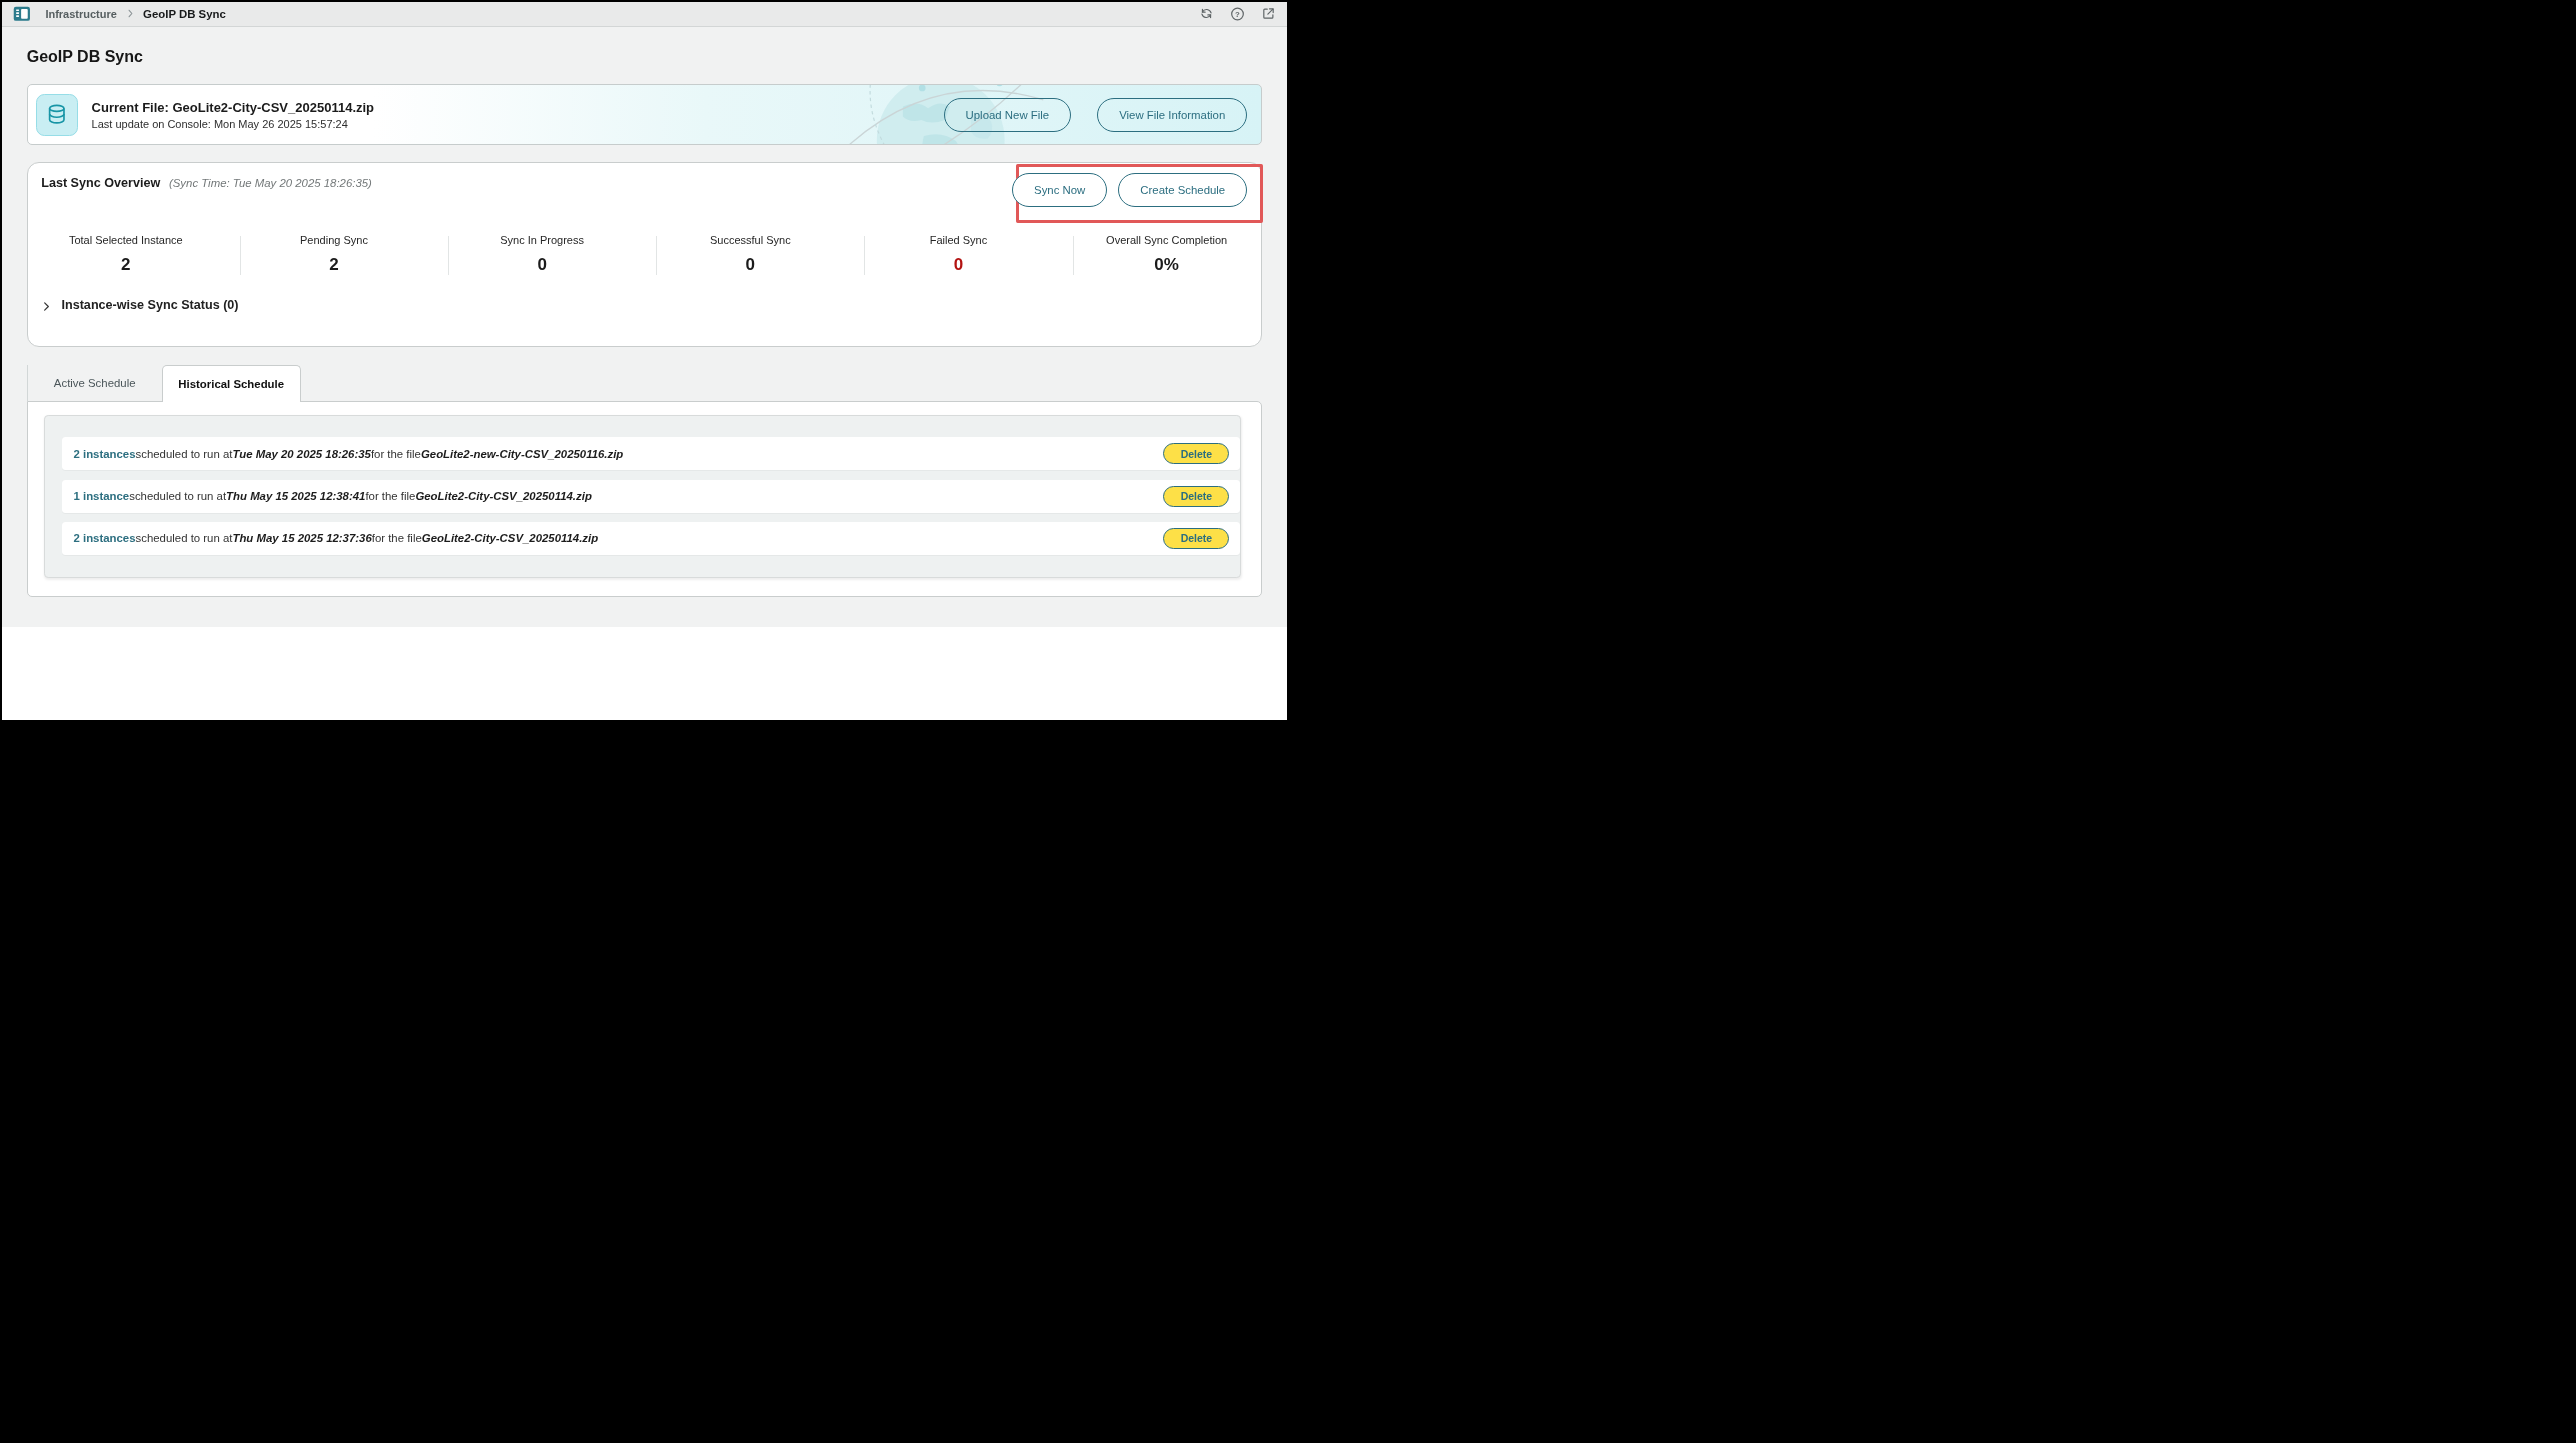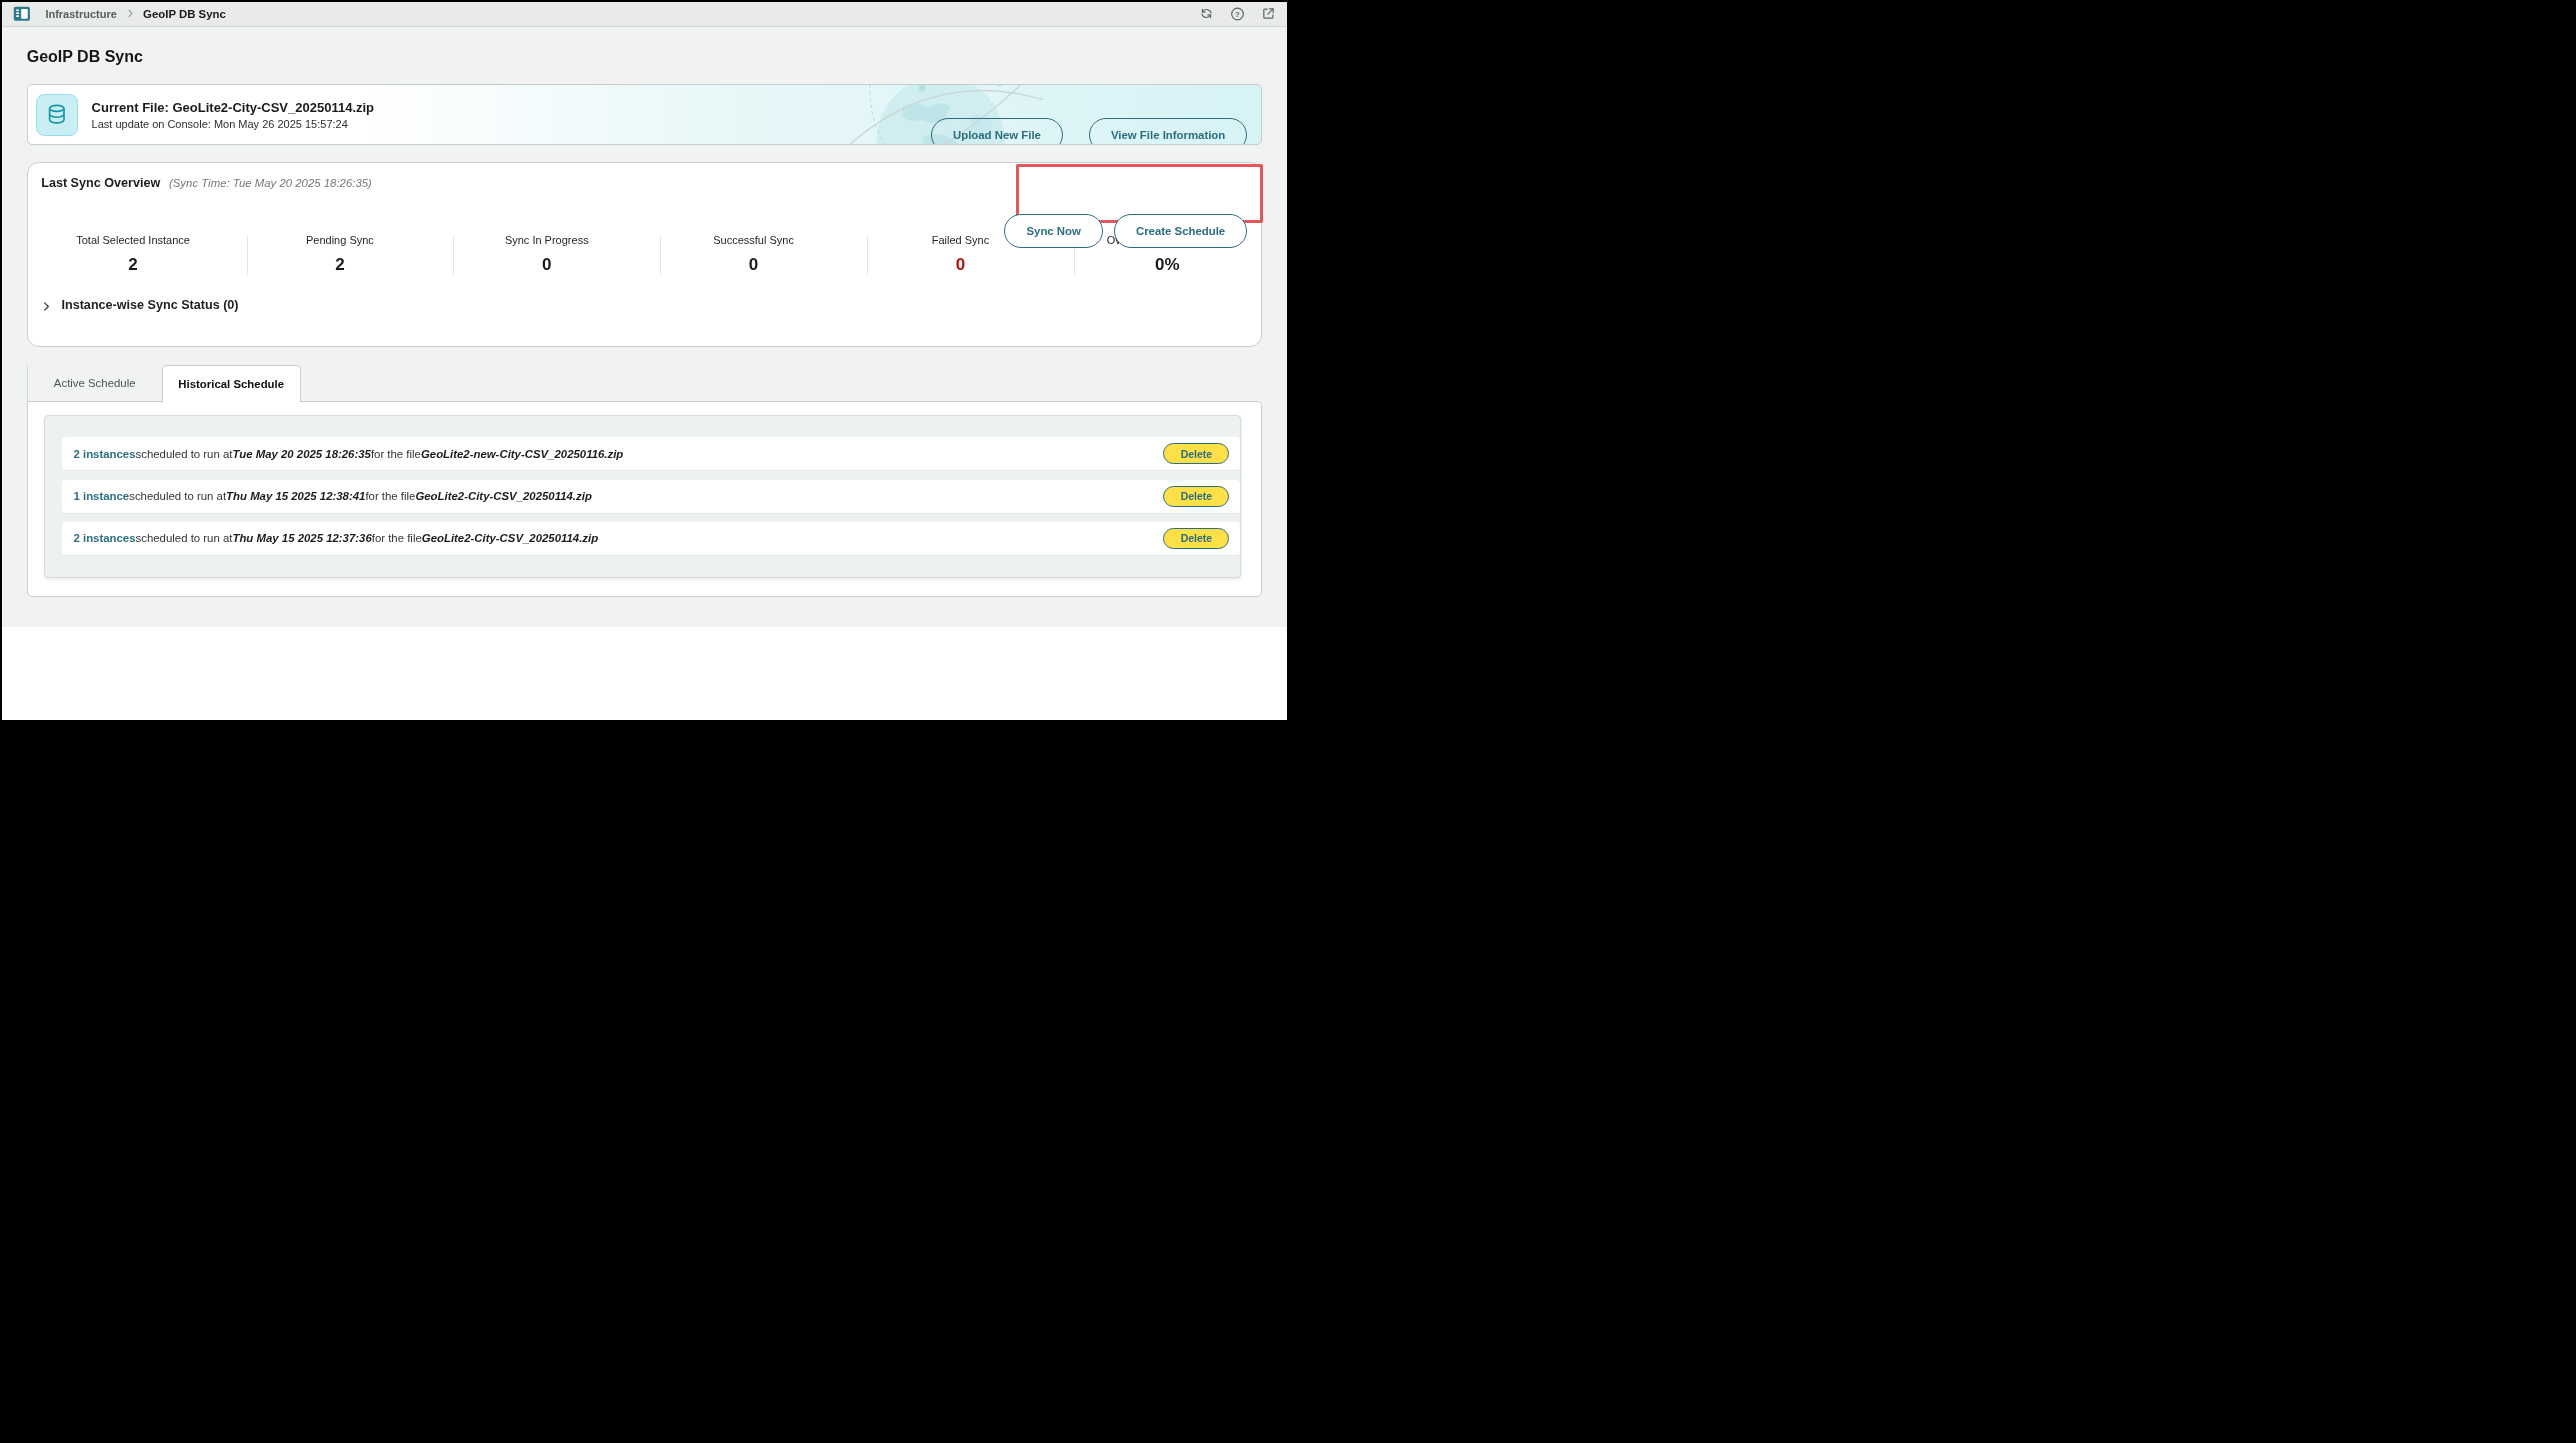--- a/index.html
+++ b/index.html
@@ -21,31 +21,31 @@
              background:linear-gradient(90deg,#ffffff 28%,#e9f8f9 55%,#d7f3f6 100%);
              display:flex;align-items:center;padding:0 8.4px;position:relative;overflow:hidden;}
   .db-badge{width:40px;height:40px;border-radius:8.4px;background:#c9eef3;border:0.8px solid #96dde7;
             display:flex;align-items:center;justify-content:center;flex:0 0 auto;}
   .file-text{margin-left:13.5px;}
   .file-title{font-size:13px;font-weight:bold;color:#1b1b1b;}
   .file-sub{font-size:11px;color:#2e2e2e;margin-top:3.4px;}
   .globe{position:absolute;left:795px;top:-29px;width:227px;height:143px;pointer-events:none;}
   .file-actions{margin-left:auto;display:flex;gap:26px;margin-right:5px;position:relative;z-index:2;}
   .btn{height:34px;box-sizing:border-box;border-radius:17px;border:1.3px solid #2c6e80;color:#2c6e80;
-       font-family:"Liberation Sans",sans-serif;font-weight:bold;font-size:11.4px;background:transparent;
-       padding:0 21px;display:flex;align-items:center;justify-content:center;cursor:pointer;white-space:nowrap;margin-top:41px;}
+       font-family:"Liberation Sans",sans-serif;font-weight:normal;font-size:11.4px;background:transparent;
+       padding:0 21px;display:flex;align-items:center;justify-content:center;cursor:pointer;white-space:nowrap;}
   .btn.on-white{background:#fff;}
   
   .card-ov{margin-top:17px;height:183px;border:0.8px solid #c9cdcd;border-radius:12px;background:#fff;position:relative;}
   .ov-header{position:absolute;top:11.8px;left:13.5px;white-space:nowrap;}
   .ov-title{font-size:12.6px;font-weight:bold;color:#1d1d1d;}
   .ov-time{font-size:11.4px;font-style:italic;color:#737879;margin-left:5px;}
   .annotation{position:absolute;top:0.8px;right:-2.5px;width:241px;height:53px;border:3.4px solid #e15858;border-radius:1.7px;z-index:3;}
   .ov-actions{position:absolute;top:9.3px;right:13.5px;display:flex;gap:11px;z-index:4;}
-  .stats{position:absolute;top:71px;left:12px;right:0;display:flex;gap:20px;}
+  .stats{position:absolute;top:71px;left:4px;right:0;display:flex;gap:20px;}
   .stat{flex:1;text-align:center;position:relative;}
   .stat + .stat::before{content:"";position:absolute;left:0;top:1.7px;height:39px;width:0.8px;background:#e2e5e5;}
   .stat-label{font-size:11px;color:#262626;}
   .stat-value{font-size:17px;font-weight:bold;color:#1b1b1b;margin-top:8.4px;}
   .stat-value.failed{color:#b31312;}
   .instance-row{position:absolute;left:13.5px;top:135px;display:flex;align-items:flex-end;gap:9.3px;cursor:pointer;}
   .instance-label{font-size:12.6px;font-weight:bold;color:#222;}
   
   .tabs-section{margin-top:17.7px;}
   .tabs{display:flex;height:36px;position:relative;}

